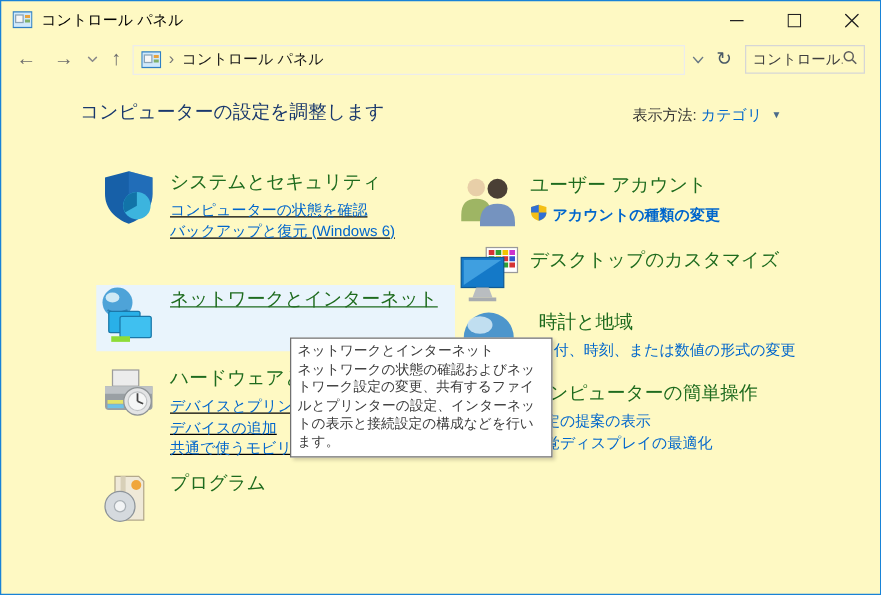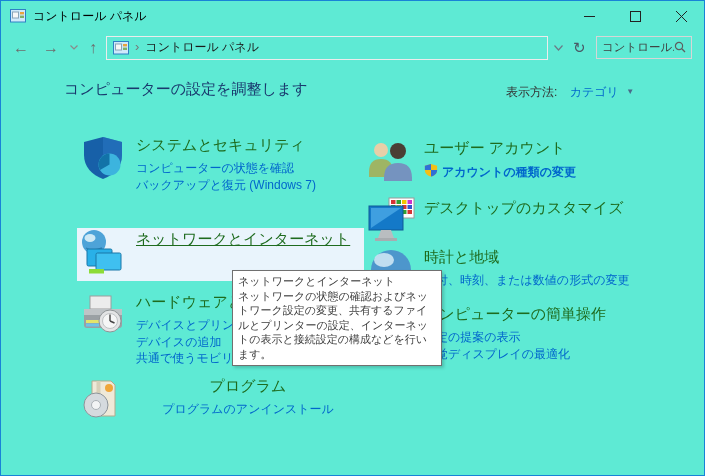--- a/index.html
+++ b/index.html
@@ -1,17 +1,17 @@
 <!DOCTYPE html>
 <html><head>
 <meta charset="utf-8">
 <style>
   html,body{margin:0;padding:0;background:#f0f0f0;font-family:"Liberation Sans",sans-serif;}
   .window{width:705px;height:476px;box-sizing:border-box;border:1px solid #1883d7;
-          background:#5eead4;position:relative;overflow:hidden;}
+          background:#fef9c3;position:relative;overflow:hidden;}
 
   
   .titlebar{height:30px;display:flex;align-items:center;}
   .title-icon{width:16px;height:16px;margin:0 7px 0 9px;flex:none;}
   .title-text{font-size:12px;color:#000;}
   .win-controls{margin-left:auto;display:flex;height:100%;}
   .win-btn{width:46px;height:100%;display:flex;align-items:center;justify-content:center;}
   .win-btn svg{display:block;}
 
   
@@ -28,34 +28,34 @@
   .addr-chev{margin-left:6px;display:flex;align-items:center;}
   .refresh-btn{margin-left:10px;color:#4a5a66;font-size:15px;line-height:1;}
   .searchbox{margin-left:auto;margin-right:12px;width:96px;height:23px;box-sizing:border-box;
              border:1px solid #d6d6d6;display:flex;align-items:center;padding:0 5px;}
   .search-text{font-size:11.5px;color:#3f3f3f;flex:1;white-space:nowrap;overflow:hidden;}
 
   
   .heading{position:absolute;left:63px;top:79px;font-size:15px;color:#19386d;}
   .viewby{position:absolute;left:505px;top:83px;font-size:12px;}
   .viewby-label{color:#333;}
-  .viewby-value{color:#0066cc;margin-left:9px;}
+  .viewby-value{color:#0066cc;}
   .viewby-arrow{color:#4a6a8a;font-size:8px;margin-left:4px;vertical-align:2px;}
 
   .category{position:absolute;display:flex;}
   .cat-icon{width:48px;height:48px;flex:none;margin-right:9px;}
   .cat-icon svg{display:block;}
   .cat-title{font-size:15px;color:#1e6b1e;text-decoration:none;display:inline-block;margin:2px 0 5px 0;}
   .cat-links{font-size:12px;line-height:16.5px;}
   .cat-link{color:#0066cc;text-decoration:none;display:block;}
   .cat-link-row{display:flex;align-items:center;font-weight:bold;}
   .cat-link-row .uac{margin-right:4px;flex:none;}
   .category.hover{background:#e9f4fc;}
   .category.hover .cat-title{text-decoration:underline;}
-  .left-col .cat-text{width:224px;}
+  .left-col .cat-text{width:224px;text-decoration:underline;}
   .right-col .cat-text{width:240px;}
 
   
   .tooltip{position:absolute;left:231px;top:269px;width:198px;z-index:10;background:#fff;
            border:1px solid #707070;box-shadow:2px 2px 3px rgba(0,0,0,.18);
            padding:3px 5px 4px 5px;font-size:11px;line-height:14.5px;color:#3c3c3c;}
 </style>
 </head>
 <body>
 
@@ -143,21 +143,21 @@
         <path d="M24 3 L43 8 V21 C43 33 35 41 24 45 C13 41 5 33 5 21 V8 Z" fill="#1760a8"></path>
         <path d="M24 3 L43 8 V21 C43 26 41.5 30.5 39 34 L24 22 Z" fill="#2a79c4" opacity="0.55"></path>
         <circle cx="30.5" cy="30.5" r="11" fill="#3cb4de"></circle>
         <path d="M30.5 30.5 L30.5 19.5 A11 11 0 0 0 21 36 Z" fill="#1273a8"></path>
       </svg>
     </span>
     <div class="cat-text">
       <a href="#" class="cat-title">システムとセキュリティ</a>
       <div class="cat-links">
         <a href="#" class="cat-link">コンピューターの状態を確認</a>
-        <a href="#" class="cat-link">バックアップと復元 (Windows 7)</a>
+        <a href="#" class="cat-link">バックアップと復元 (Windows 6)</a>
       </div>
     </div>
   </div>
 
   <div class="category left-col hover" style="left:76px;top:227px;width:287px;height:53px;">
     <span class="cat-icon" style="margin-left:2px;">
       <svg width="48" height="48" viewBox="0 0 48 48">
         <circle cx="15" cy="14" r="12" fill="#4ea3d8"></circle>
         <ellipse cx="11" cy="10" rx="5.5" ry="4" fill="#cfe9f5"></ellipse>
         <path d="M7 20 q6 4 16 0" stroke="#2e7fb2" fill="none" stroke-width="1.5"></path>
@@ -188,35 +188,32 @@
     <div class="cat-text">
       <a href="#" class="cat-title">ハードウェアとサウンド</a>
       <div class="cat-links">
         <a href="#" class="cat-link">デバイスとプリンターの表示</a>
         <a href="#" class="cat-link">デバイスの追加</a>
         <a href="#" class="cat-link">共通で使うモビリティ設定の調整</a>
       </div>
     </div>
   </div>
 
-  <div class="category left-col" style="left:78px;top:374px;text-align:center;">
+  <div class="category left-col" style="left:78px;top:374px;">
     <span class="cat-icon">
       <svg width="48" height="48" viewBox="0 0 48 48">
         <path d="M13 6 h19 l4 4 v31 h-23 Z" fill="#efe9d8" stroke="#b3a98c"></path>
         <rect x="17.5" y="6" width="4" height="35" fill="#d8d0b8"></rect>
         <circle cx="30" cy="13" r="4" fill="#f0a63a"></circle>
         <circle cx="17" cy="30" r="12" fill="#d5dade" stroke="#8d949a"></circle>
         <circle cx="17" cy="30" r="4.5" fill="#f2f4f5" stroke="#aab1b6"></circle>
       </svg>
     </span>
     <div class="cat-text">
       <a href="#" class="cat-title">プログラム</a>
-      <div class="cat-links">
-        <a href="#" class="cat-link">プログラムのアンインストール</a>
-      </div>
     </div>
   </div>
 
   <div class="category right-col" style="left:366px;top:136px;justify-content:center;">
     <span class="cat-icon">
       <svg width="48" height="48" viewBox="0 0 48 48">
         <circle cx="14" cy="13" r="7" fill="#e8cfa8"></circle>
         <path d="M2 35 q0 -13 12 -13 q12 0 12 13 v5 h-24 Z" fill="#9eb564"></path>
         <circle cx="31" cy="14" r="8" fill="#4a3f35"></circle>
         <path d="M17 41 q0 -15 14 -15 q14 0 14 15 v3 h-28 Z" fill="#7593bf"></path>
@@ -260,21 +257,21 @@
         <path d="M14 33 h10 l3 8 h-16 Z" fill="#b9bdc0"></path>
         <rect x="8" y="41" width="22" height="3" fill="#a8acaf"></rect>
       </svg>
     </span>
     <div class="cat-text">
       <a href="#" class="cat-title">デスクトップのカスタマイズ</a>
       <div class="cat-links"></div>
     </div>
   </div>
 
-  <div class="category right-col" style="left:366px;top:245px;">
+  <div class="category right-col" style="left:366px;top:245px;gap:7px;">
     <span class="cat-icon">
       <svg width="48" height="48" viewBox="0 0 48 48">
         <circle cx="24" cy="24" r="20" fill="#4d96cc"></circle>
         <ellipse cx="17" cy="14" rx="10" ry="7" fill="#cde6f4" opacity="0.9"></ellipse>
         <path d="M6 28 q14 10 36 -2" stroke="#2e6f9e" stroke-width="2" fill="none"></path>
         <path d="M10 38 q12 6 26 -1" stroke="#2e6f9e" stroke-width="1.5" fill="none" opacity="0.7"></path>
       </svg>
     </span>
     <div class="cat-text">
       <a href="#" class="cat-title">時計と地域</a>

